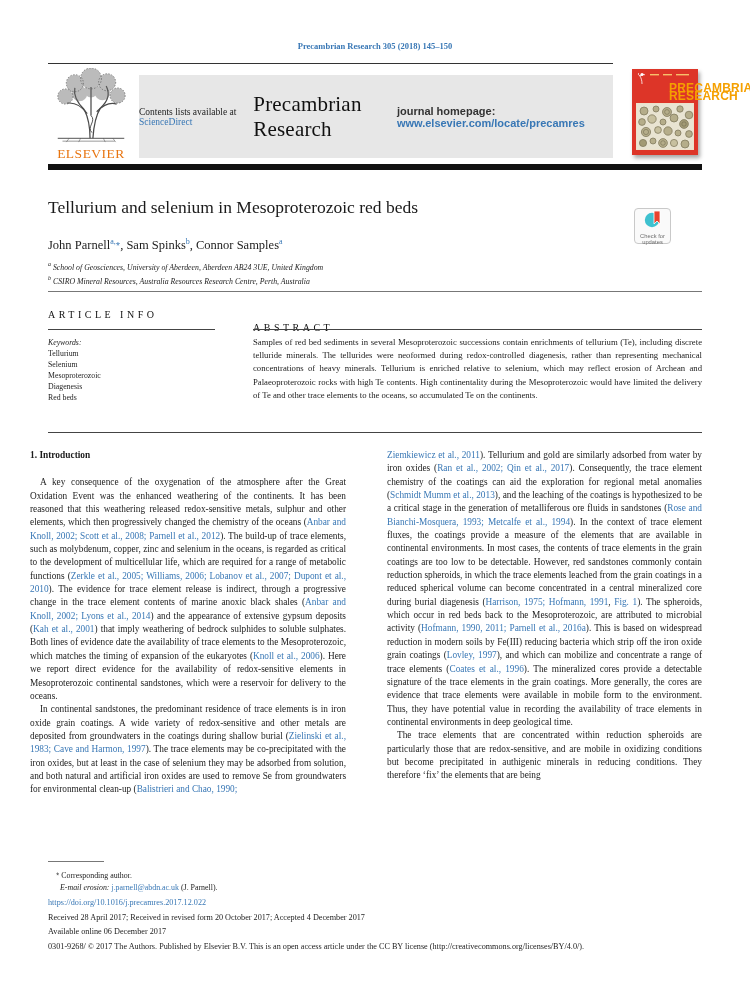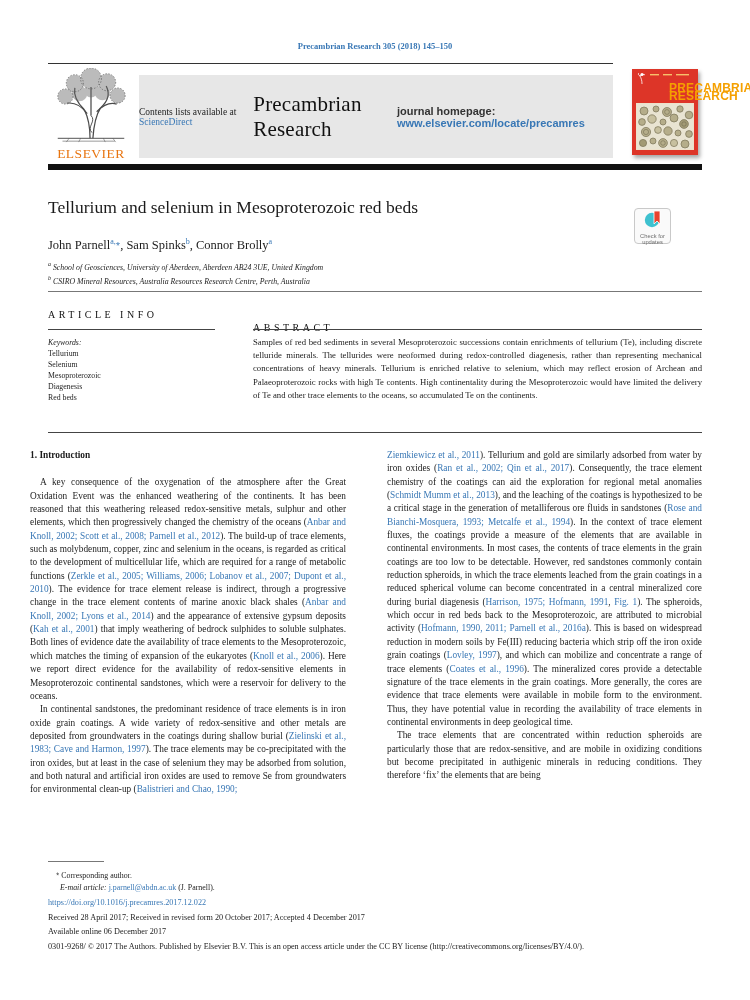--- a/index.html
+++ b/index.html
@@ -184,21 +184,21 @@
 
   <div id="check-badge" class="abs">
     <svg width="20" height="18" viewBox="0 0 20 18">
       <circle cx="9" cy="9" r="7.2" fill="var(--teal)"></circle>
       <polygon points="11,0 17,0 17,13 14,10 11,13" fill="var(--ribbon)" stroke="#fff" stroke-width="0.8"></polygon>
     </svg>
     <div class="cap">Check for</div>
     <div class="cap">updates</div>
   </div>
 
-  <div id="authors" class="abs"><span>John Parnell</span><sup>a,⁎</sup>, <span>Sam Spinks</span><sup>b</sup>, <span>Connor Brolly</span><sup>a</sup></div>
+  <div id="authors" class="abs"><span>John Parnell</span><sup>a,⁎</sup>, <span>Sam Spinks</span><sup>b</sup>, <span>Connor Samples</span><sup>a</sup></div>
   <div id="affiliations" class="abs">
       <div><sup>a</sup> School of Geosciences, University of Aberdeen, Aberdeen AB24 3UE, United Kingdom</div>
       <div><sup>b</sup> CSIRO Mineral Resources, Australia Resources Research Centre, Perth, Australia</div>
     </div>
 
   <div id="rule-affil" class="abs rule"></div>
 
   <div id="info-head" class="abs colhead">ARTICLE INFO</div>
   <div id="abs-head" class="abs colhead">ABSTRACT</div>
   <div id="rule-info" class="abs rule"></div>
@@ -229,21 +229,21 @@
   <div id="col-right" class="abs bodycol">
     <div>
         <p class="para"><span class="cite">Ziemkiewicz et al., 2011</span><span>). Tellurium and gold are similarly adsorbed from water by iron oxides (</span><span class="cite">Ran et al., 2002; Qin et al., 2017</span><span>). Consequently, the trace element chemistry of the coatings can aid the exploration for regional metal anomalies (</span><span class="cite">Schmidt Mumm et al., 2013</span><span>), and the leaching of the coatings is hypothesized to be a critical stage in the generation of metalliferous ore fluids in sandstones (</span><span class="cite">Rose and Bianchi-Mosquera, 1993; Metcalfe et al., 1994</span><span>). In the context of trace element fluxes, the coatings provide a measure of the elements that are available in continental environments. In most cases, the contents of trace elements in the grain coatings are too low to be detectable. However, red sandstones commonly contain reduction spheroids, in which the trace elements leached from the grain coatings in a reduced spherical volume can become concentrated in a central mineralized core during burial diagenesis (</span><span class="cite">Harrison, 1975; Hofmann, 1991</span><span>, </span><span class="cite">Fig. 1</span><span>). The spheroids, which occur in red beds back to the Mesoproterozoic, are attributed to microbial activity (</span><span class="cite">Hofmann, 1990, 2011; Parnell et al., 2016a</span><span>). This is based on widespread reduction in modern soils by Fe(III) reducing bacteria which strip off the iron oxide grain coatings (</span><span class="cite">Lovley, 1997</span><span>), and which can mobilize and concentrate a range of trace elements (</span><span class="cite">Coates et al., 1996</span><span>). The mineralized cores provide a detectable signature of the trace elements in the grain coatings. More generally, the cores are evidence that trace elements were available in mobile form to the environment. Thus, they have potential value in recording the availability of trace elements in continental environments in deep geological time.</span></p>
         <p class="para indent"><span>The trace elements that are concentrated within reduction spheroids are particularly those that are redox-sensitive, and are mobile in oxidizing conditions but become precipitated in authigenic minerals in reducing conditions. They therefore ‘fix’ the elements that are being</span></p>
       </div>
   </div>
 
   <div id="fn-rule" class="abs rule"></div>
   <div id="footnote" class="abs">
     <div class="l1"><sup>⁎</sup><span> Corresponding author.</span></div>
-    <div class="l2"><span class="em-label">E-mail article: </span><span class="blue">j.parnell@abdn.ac.uk</span><span> (J. Parnell).</span></div>
+    <div class="l2"><span class="em-label">E-mail erosion: </span><span class="blue">j.parnell@abdn.ac.uk</span><span> (J. Parnell).</span></div>
   </div>
 
   <div id="footer" class="abs">
     <div class="blue">https://doi.org/10.1016/j.precamres.2017.12.022</div>
     <div>Received 28 April 2017; Received in revised form 20 October 2017; Accepted 4 December 2017</div>
     <div>Available online 06 December 2017</div>
     <div>0301-9268/ © 2017 The Authors. Published by Elsevier B.V. This is an open access article under the CC BY license (http://creativecommons.org/licenses/BY/4.0/).</div>
   </div>
 
 </div>

